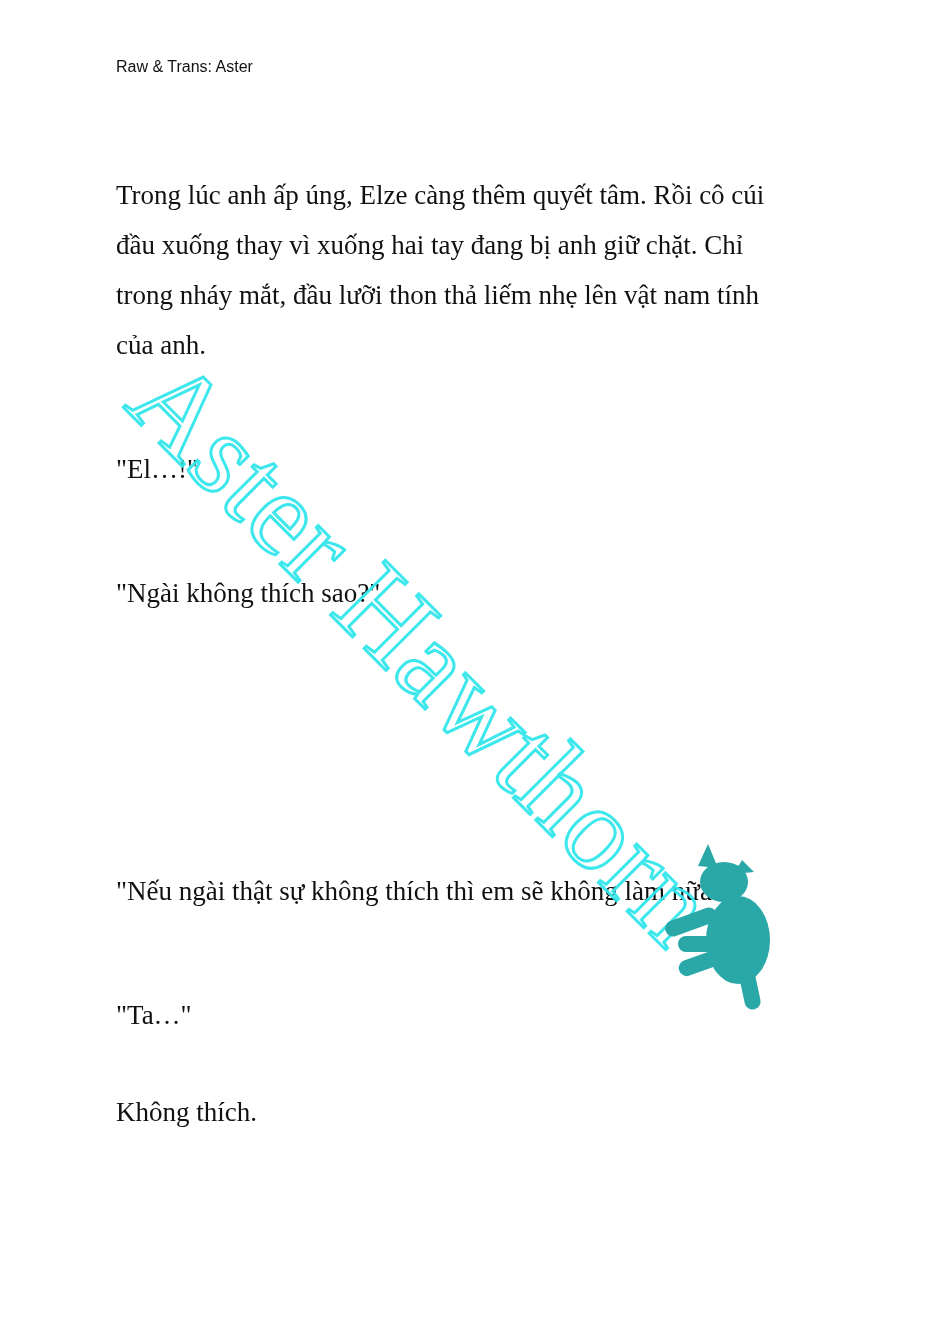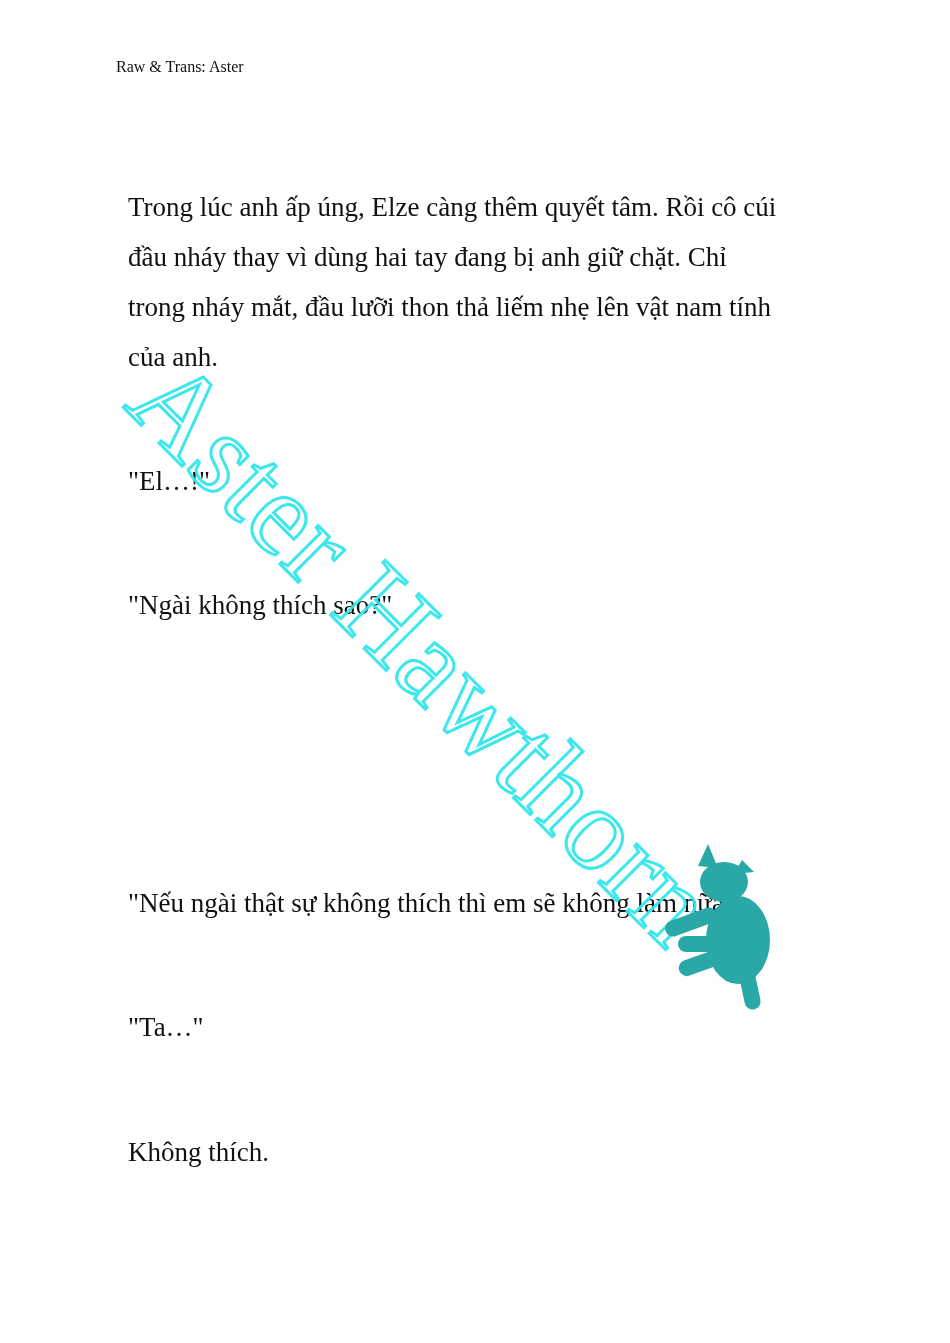--- a/index.html
+++ b/index.html
@@ -1,32 +1,32 @@
 <!DOCTYPE html>
 <html><head>
 <meta charset="utf-8">
 <style>
   html, body { margin: 0; padding: 0; }
   body { width: 950px; height: 1343px; background: #ffffff; position: relative; overflow: hidden; }
-  .header { position: absolute; left: 116px; top: 58px; font-family: Liberation Serif, serif; font-size: 16px; color: #111; text-align: center; }
-  .para { position: absolute; left: 116px; font-family: "Liberation Serif", serif; font-size: 27px; line-height: 50px; color: #111; margin: 12px; width: 700px; }
+  .header { position: absolute; left: 116px; top: 58px; font-family: Liberation Sans, sans-serif; font-size: 16px; color: #111; text-align: center; }
+  .para { position: absolute; left: 116px; font-family: "Liberation Serif", serif; font-size: 27px; line-height: 50px; color: #111; margin: 0; width: 700px; }
   .watermark { position: absolute; left: 128px; top: 578px; width: 760px; text-align: left;
     font-family: "Liberation Serif", serif; font-size: 118px; color: #33e6ec; opacity: 0.95;
     transform-origin: 0 50%; transform: rotate(45deg); white-space: nowrap; line-height: 1; pointer-events: none; letter-spacing: 1px;
     -webkit-text-stroke: 0; font-weight: normal; color: transparent; -webkit-text-stroke: 3px #33e6ec; }
   .cat { position: absolute; left: 656px; top: 832px; width: 120px; height: 180px; }
 </style>
 </head>
 <body>
 
 <div class="header">Raw &amp; Trans: Aster</div>
 
 <div class="para" style="top:170px">
   <div>Trong lúc anh ấp úng, Elze càng thêm quyết tâm. Rồi cô cúi</div>
-  <div>đầu nháy thay vì dùng hai tay đang bị anh giữ chặt. Chỉ</div>
+  <div>đầu xuống thay vì xuống hai tay đang bị anh giữ chặt. Chỉ</div>
   <div>trong nháy mắt, đầu lưỡi thon thả liếm nhẹ lên vật nam tính</div>
   <div>của anh.</div>
 </div>
 
 <div class="para" style="top:444px">
   <div>"El…!"</div>
 </div>
 
 <div class="para" style="top:568px">
   <div>"Ngài không thích sao?"</div>
@@ -36,21 +36,21 @@
 </div>
 
 <div class="para" style="top:866px">
   <div>"Nếu ngài thật sự không thích thì em sẽ không làm nữa."</div>
 </div>
 
 <div class="para" style="top:990px">
   <div>"Ta…"</div>
 </div>
 
-<div class="para" style="top:1115px">
+<div class="para" style="top:1087px">
   <div>Không thích.</div>
 </div>
 
 <div class="watermark" style="top:320px; left:150px;">Aster Hawthorn</div>
 
 <svg class="cat" viewBox="0 0 120 180">
   <g fill="#2aa8a8">
     <polygon points="52,12 62,36 42,34"></polygon>
     <polygon points="86,28 98,40 78,42"></polygon>
     <ellipse cx="68" cy="50" rx="24" ry="20"></ellipse>

